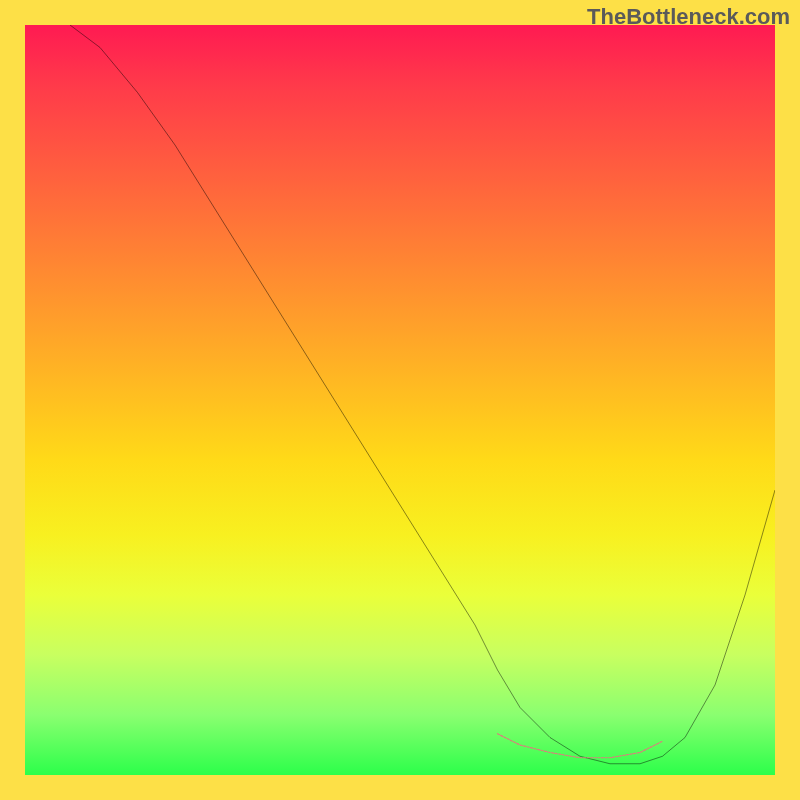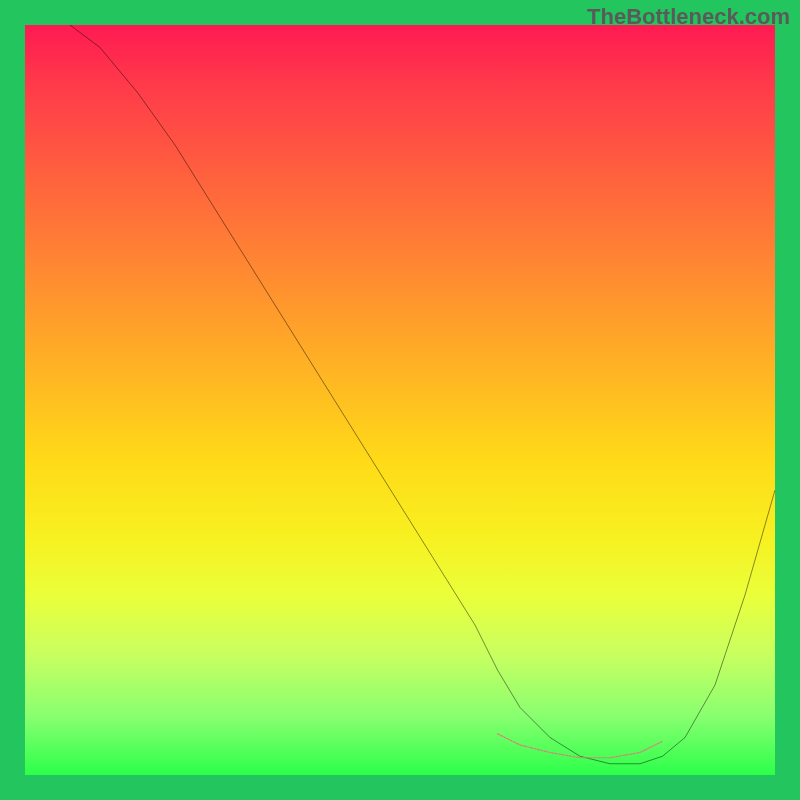--- a/index.html
+++ b/index.html
@@ -1,20 +1,20 @@
 <!DOCTYPE html>
 <html><head>
 <meta charset="utf-8">
 <style>
   * { margin: 0; padding: 0; box-sizing: border-box; }
   html, body { width: 800px; height: 800px; overflow: hidden; }
   .outer {
     width: 800px;
     height: 800px;
-    background: #22c55e;
+    background: #fde047;
     position: relative;
     padding-left: 10px;
   }
   .watermark {
     position: absolute;
     top: 4px;
     right: 10px;
     color: #5a5a5a;
     font-family: Arial, Helvetica, sans-serif;
     font-size: 22px;

